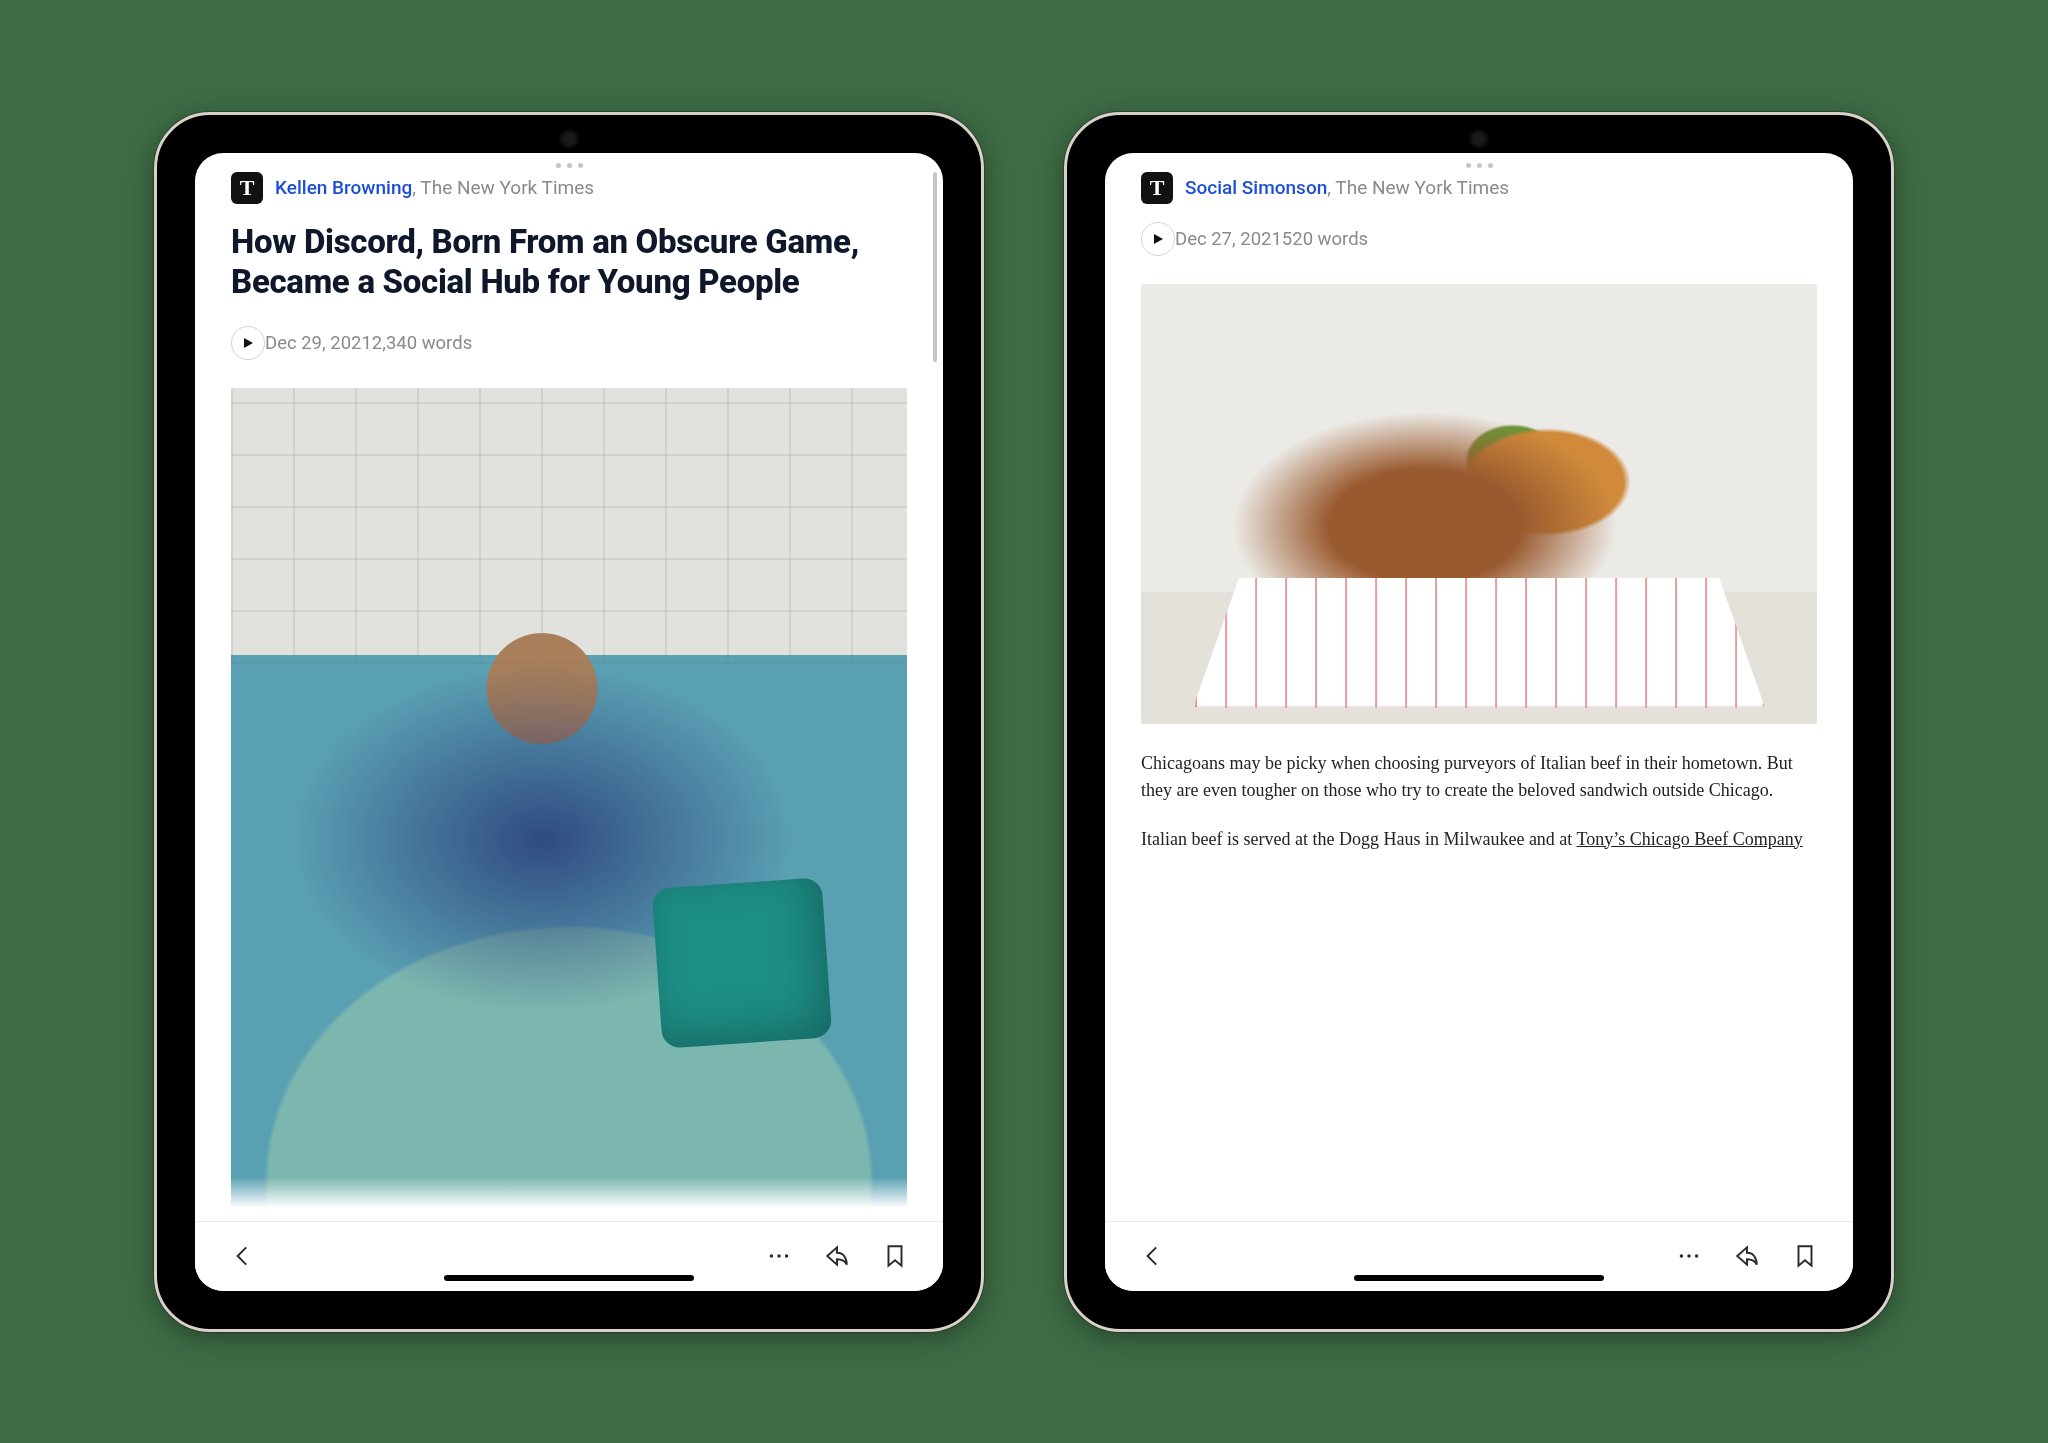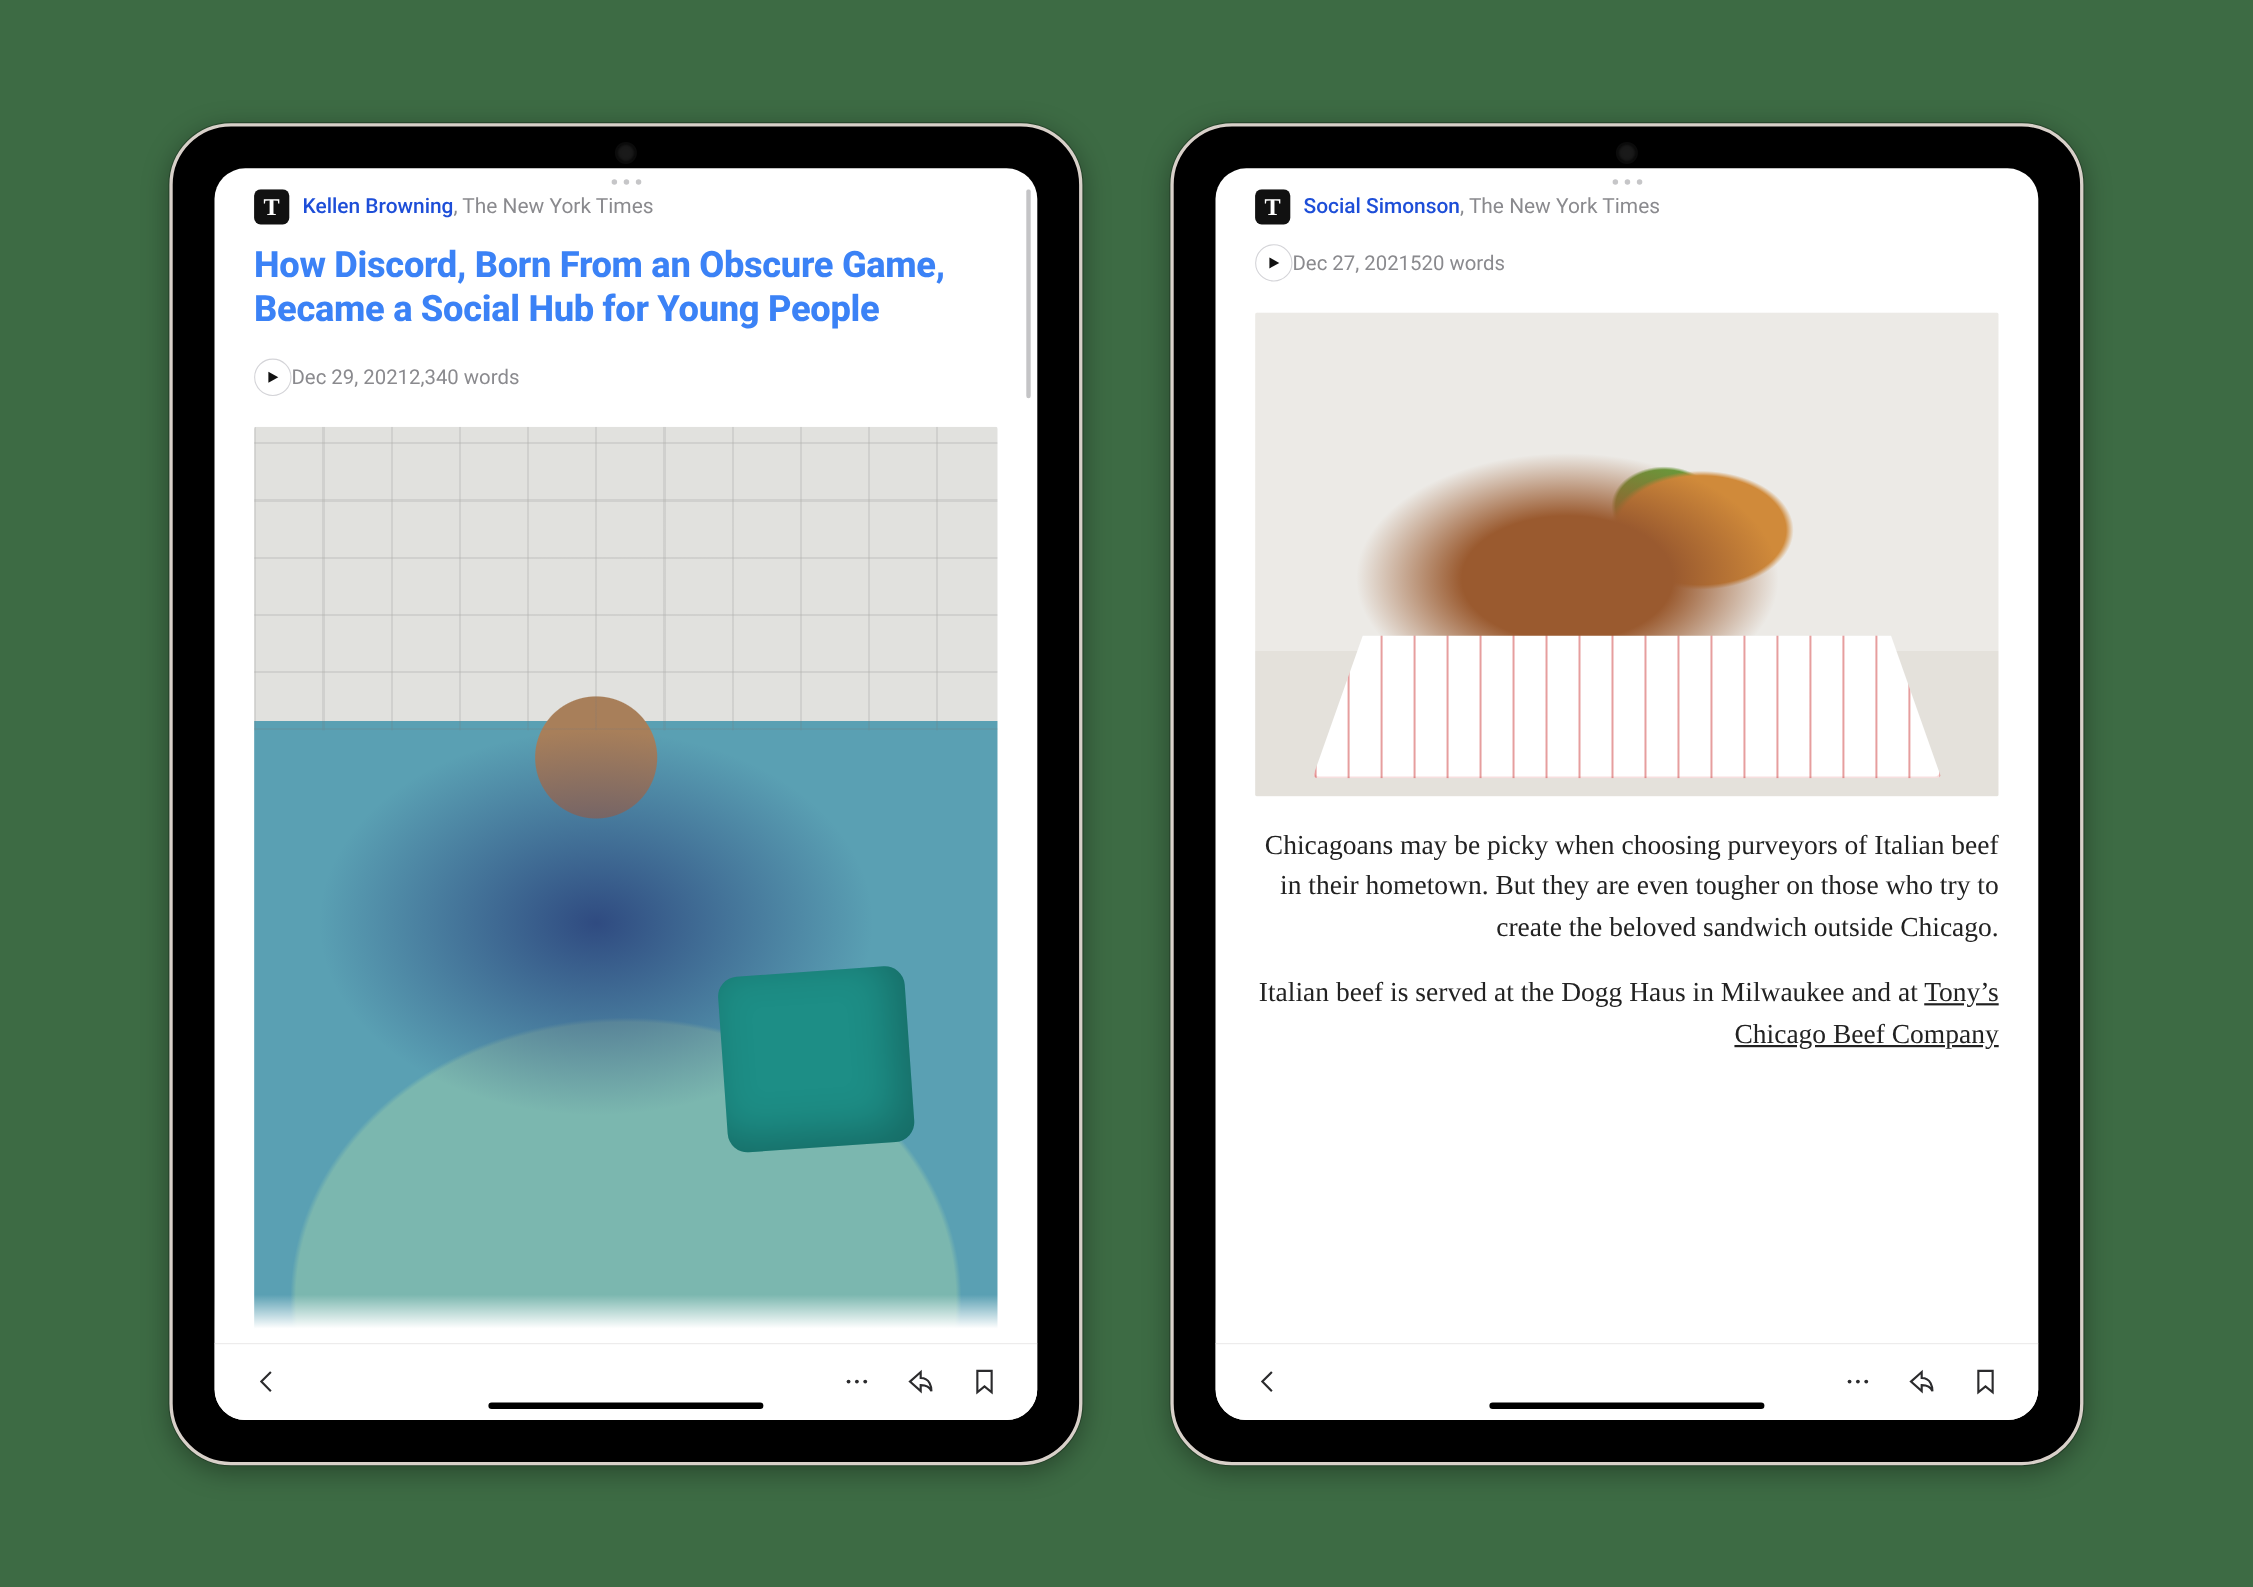--- a/index.html
+++ b/index.html
@@ -86,21 +86,21 @@
     color: #fff;
     font-family: "Times New Roman", serif;
     font-size: 22px;
     font-weight: 700;
   }
   h1.title {
     font-size: 33px;
     line-height: 1.22;
     font-weight: 800;
     letter-spacing: -0.3px;
-    color: #3b82f6;
+    color: #0f172a;
     margin-bottom: 24px;
   }
   .meta {
     display: flex;
     align-items: center;
     font-size: 18.5px;
     color: #8a8a8e;
     margin-bottom: 28px;
   }
   .play {
@@ -160,25 +160,24 @@
     bottom: 16px;
     width: 84%; height: 140px;
     background: #fff;
     border: 2px solid rgba(200,40,40,0.15);
     background-image: repeating-linear-gradient(90deg, rgba(200,40,40,0.45) 0 2px, transparent 2px 30px);
     clip-path: polygon(8% 10%, 92% 10%, 100% 100%, 0 100%);
     border-radius: 6px;
   }
   .body-text {
     font-family: Georgia, "Times New Roman", serif;
-    font-size: 25px;
+    font-size: 18px;
     line-height: 1.5;
     color: #222;
     margin-top: 26px;
-    text-align: right;
   }
   .body-text p { margin-bottom: 22px; }
   .body-text a { color: #222; text-decoration: underline; }
   .fade {
     position: absolute;
     left: 0; right: 0; bottom: 0; height: 44px;
     background: linear-gradient(180deg, rgba(255,255,255,0), #fff 70%);
     pointer-events: none;
   }
   .bottombar {

